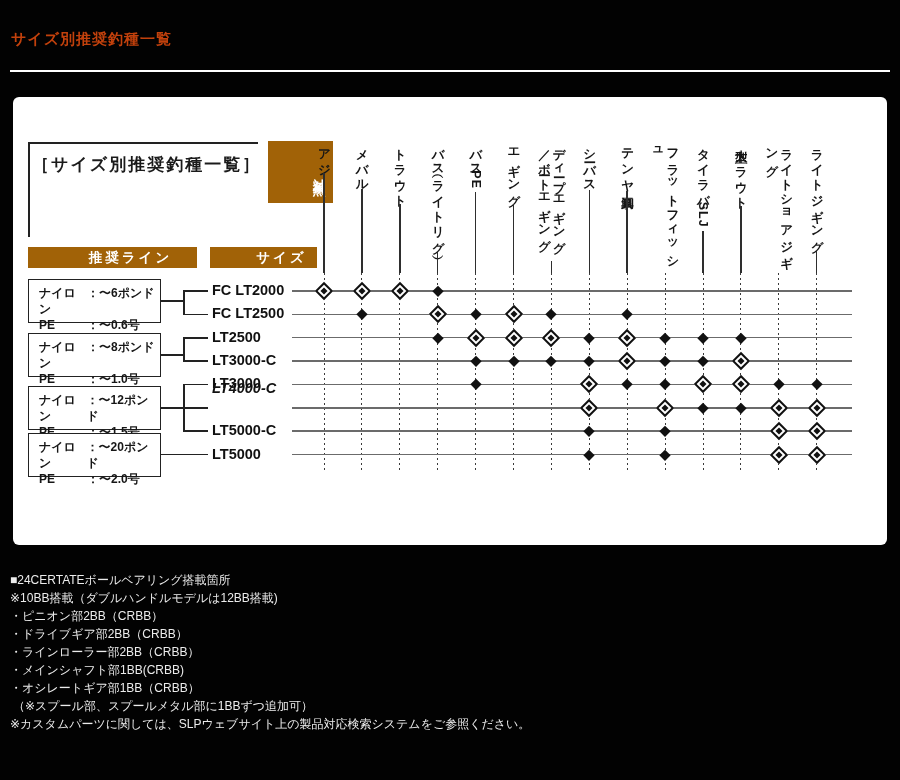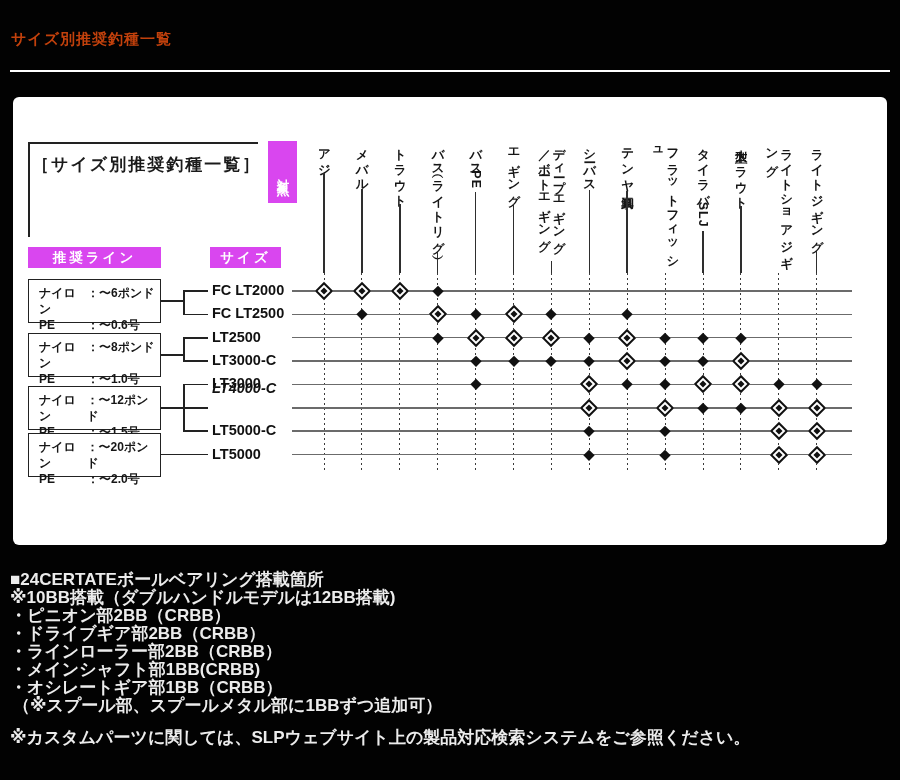--- a/index.html
+++ b/index.html
@@ -4,46 +4,46 @@
 <style>
   html,body{margin:0;padding:0;background:#020202;}
   .stage{position:relative;width:900px;height:780px;background:#020202;overflow:hidden;
          font-family:"Liberation Sans","DejaVu Sans",sans-serif;}
   .page-title{position:absolute;left:11px;top:30px;color:#c2410c;font-size:15px;font-weight:bold;letter-spacing:1px;}
   .top-rule{position:absolute;left:10px;top:70px;width:880px;height:2px;background:#ffffff;}
   .panel{position:absolute;left:13px;top:97px;width:874px;height:448px;background:#ffffff;border-radius:6px;}
   .chart-title{position:absolute;left:32px;top:153px;color:#1a1a1a;font-size:17px;font-weight:bold;letter-spacing:2px;}
   .tbox-top{position:absolute;left:28px;top:142px;width:230px;height:2px;background:#222;}
   .tbox-left{position:absolute;left:28px;top:142px;width:2px;height:95px;background:#222;}
-  .blackbox{position:absolute;background:#d946ef;color:#fff;display:flex;align-items:center;justify-content:center;font-weight:bold;}
+  .blackbox{position:absolute;background:#a16207;color:#fff;display:flex;align-items:center;justify-content:center;font-weight:bold;padding-left:36px;}
   .target-fish{left:268px;top:141px;width:29px;height:62px;font-size:13px;}
   .line-hdr{left:28px;top:247px;width:133px;height:21px;font-size:13.5px;letter-spacing:3px;}
   .size-hdr{left:210px;top:247px;width:71px;height:21px;font-size:13.5px;letter-spacing:3px;}
   .vtext{writing-mode:vertical-rl;text-orientation:mixed;font-weight:bold;color:#161616;
          font-size:12.5px;letter-spacing:1px;line-height:1.18;}
   .col-h{position:absolute;top:140px;height:133px;display:flex;flex-direction:column;align-items:center;}
   .leader{width:1.5px;background:#2e2e2e;flex:1 1 auto;min-height:0;margin-top:3px;}
   .dash{position:absolute;width:1px;top:273px;height:197px;
         background:repeating-linear-gradient(to bottom,#3a3a3a 0 2px,transparent 2px 5px);}
   .rline{position:absolute;height:1.5px;background:#6b6b6b;}
   .bline{position:absolute;background:#222;}
   .rlabel{position:absolute;left:212px;width:80px;height:18px;color:#111;font-size:14.5px;font-weight:bold;white-space:nowrap;}
   .lgbox{position:absolute;left:28px;width:133px;height:44px;border:1.6px solid #222;background:#fff;
          box-sizing:border-box;padding:5px 0 0 10px;color:#161616;font-size:12px;font-weight:bold;line-height:16px;}
   .lgrow{display:flex;}
   .lgrow .lab{width:48px;}
   .mk-l{position:absolute;width:9px;height:9px;border:2.2px solid #111;background:#fff;
         transform:translate(-50%,-50%) rotate(45deg);}
   .mk-l::after{content:'';position:absolute;inset:1.8px;background:#111;}
   .mk-s{position:absolute;width:7.5px;height:7.5px;background:#111;transform:translate(-50%,-50%) rotate(45deg);}
-  .notes{position:absolute;left:10px;top:571px;color:#ececec;font-size:17px;font-weight:700;line-height:18px;}
+  .notes{position:absolute;left:10px;top:571px;color:#ececec;font-size:12px;font-weight:400;line-height:18px;}
   .note-line{white-space:nowrap;}
   .note-ind1{padding-left:13px;}
   .note-ind05{padding-left:3px;}
-  .note-gap{margin-top:14px;}
+  .note-gap{margin-top:0;}
 </style>
 </head>
 <body>
 
 <div class="stage">
   <div class="page-title">サイズ別推奨釣種一覧</div>
   <div class="top-rule"></div>
   <div class="panel"></div>
 
   <div class="tbox-top"></div>

